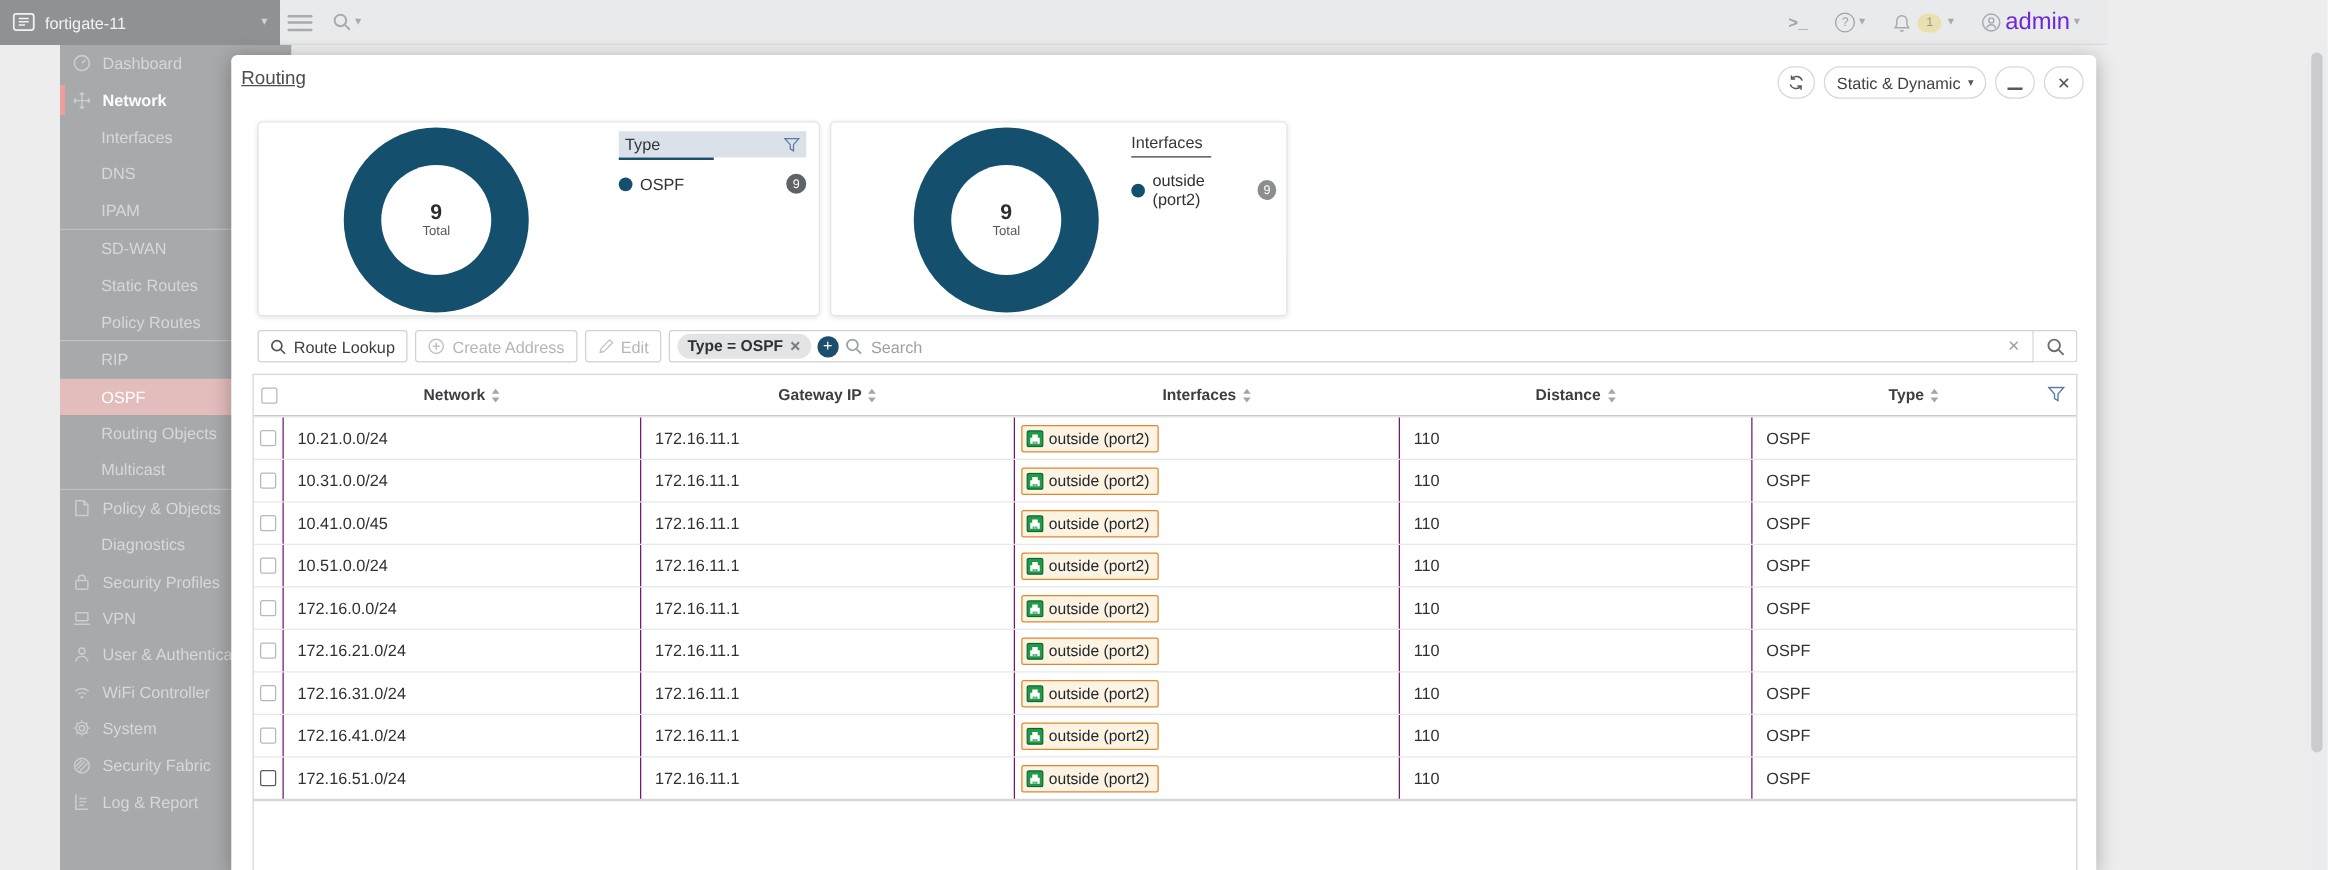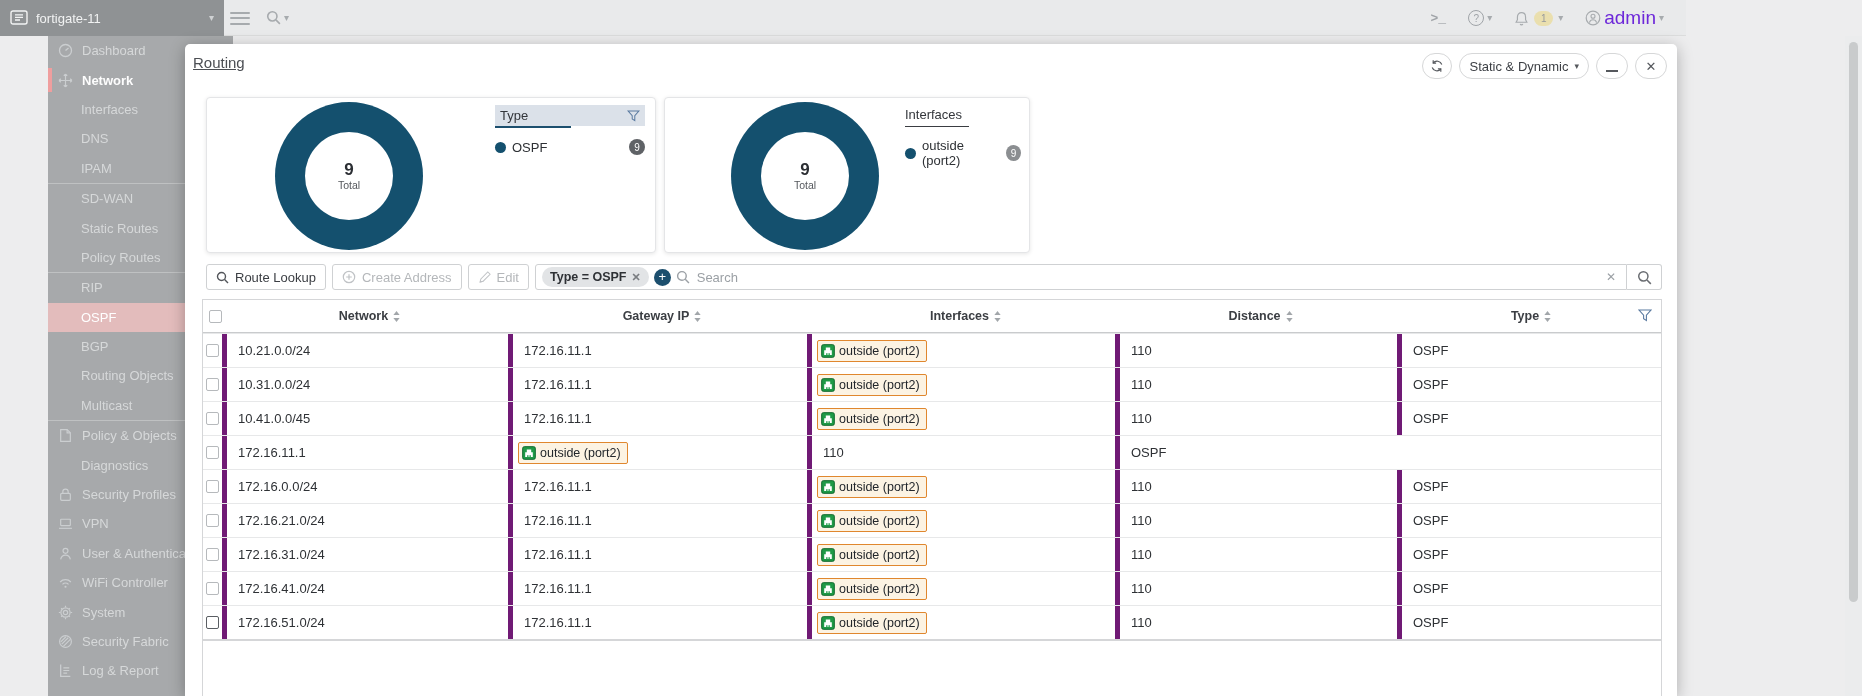--- a/index.html
+++ b/index.html
@@ -86,21 +86,21 @@
   .search-go{width:35px;border:1px solid #cfd1d3;border-left:none;border-radius:0 3px 3px 0;background:#fff;display:flex;align-items:center;justify-content:center;color:#6a6d72;cursor:pointer;box-sizing:border-box;}
   
   .rtable{position:absolute;left:17px;top:255px;width:1460px;border:1px solid #d5d6d8;box-sizing:border-box;background:#fff;}
   .grid{display:grid;grid-template-columns:24px 286px 299px 308px 282px 259px;}
   .thead{height:32px;border-bottom:1px solid #c9cbcd;position:relative;}
   .th{display:flex;align-items:center;justify-content:center;gap:4px;font-size:12.5px;font-weight:bold;color:#3b3e43;}
   .sort{color:#a2a6aa;}
   .th-filter{position:absolute;right:9px;top:9px;color:#5a7aa0;}
   .trow{height:33px;border-top:1px solid #e7e8e9;}
   .trow:first-of-type{border-top:none;}
-  .cell{display:flex;align-items:center;font-size:13px;color:#2e3135;border-right:5px solid #701a75;box-sizing:border-box;padding-left:11px;overflow:hidden;}
+  .cell{display:flex;align-items:center;font-size:13px;color:#2e3135;border-right:1px solid #701a75;box-sizing:border-box;padding-left:11px;overflow:hidden;}
   .cell:last-child{border-right:none;}
   .c-check{justify-content:center;padding-left:0;}
   .cb{width:13px;height:13px;border:1px solid #b6b9bc;border-radius:2px;background:#fff;box-sizing:border-box;cursor:pointer;}
   .trow:last-of-type .cb{border-color:#5a5e63;}
   .c-if{padding-left:5px;}
   .ifbadge{display:inline-flex;align-items:center;gap:4px;height:20px;border:1px solid #e0872e;background:#fcf3e3;border-radius:2px;padding:0 6px 0 3px;font-size:12.5px;color:#22262b;}
   .footer-box{position:absolute;left:17px;top:596px;width:1460px;height:60px;border:1px solid #d5d6d8;box-sizing:border-box;background:#fff;}
 </style>
 </head>
 <body>
@@ -192,23 +192,20 @@
       </div>
     <div class="sn-item lvl2">
         <span>Policy Routes</span>
       </div>
     <div class="sn-sep"></div>
     <div class="sn-item lvl2">
         <span>RIP</span>
       </div>
     <div class="sn-item lvl2 selected">
         <span>OSPF</span>
-      </div>
-    <div class="sn-item lvl2">
-        <span>BGP</span>
       </div>
     <div class="sn-item lvl2">
         <span>Routing Objects</span>
       </div>
     <div class="sn-item lvl2">
         <span>Multicast</span>
       </div>
     <div class="sn-sep"></div>
     <div class="sn-item lvl1">
       <span class="sn-ico">
@@ -511,20 +508,21 @@
               <span>outside (port2)</span>
             </span>
           </div>
         <div class="cell">110</div>
         <div class="cell">OSPF</div>
       </div>
       <div class="grid trow">
         <div class="cell c-check">
             <span class="cb"></span>
           </div>
+        <div class="cell">10.51.0.0/24</div>
         <div class="cell">172.16.11.1</div>
         <div class="cell c-if">
             <span class="ifbadge">
               <svg width="14" height="14" viewBox="0 0 14 14">
                 <rect x="0.7" y="0.7" width="12.6" height="12.6" rx="1.6" fill="#209a47" stroke="#0c672b"></rect>
                 <path d="M3.2 11V6.2h1.6V3.6h4.4v2.6h1.6V11z" fill="#fff"></path>
                 <path d="M5.6 11V9.2M7 11V9.2M8.4 11V9.2" stroke="#209a47" stroke-width="0.9"></path>
               </svg>
               <span>outside (port2)</span>
             </span>

